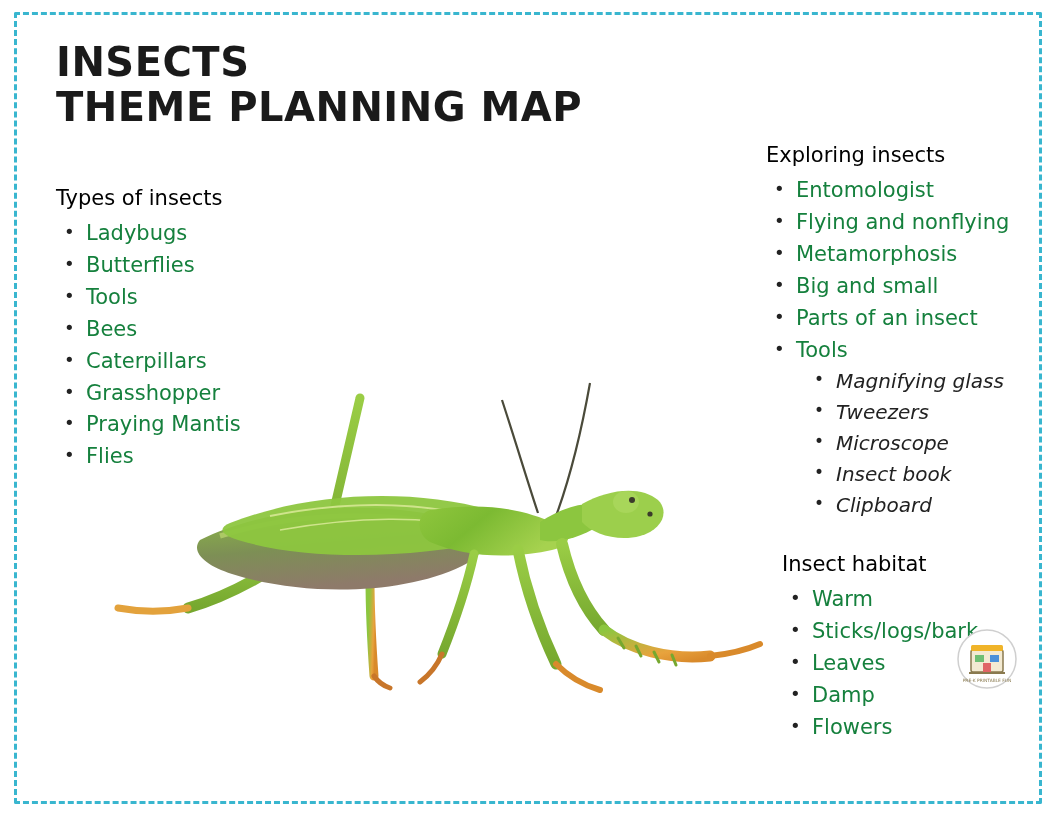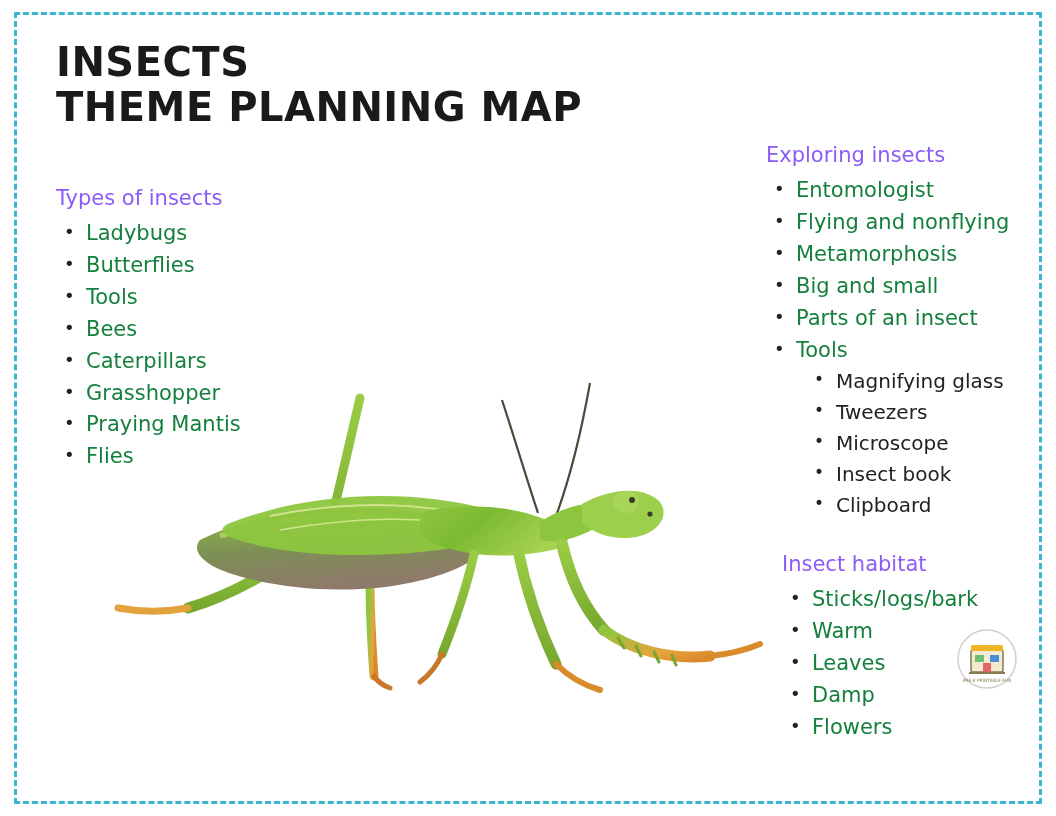--- a/index.html
+++ b/index.html
@@ -56,21 +56,21 @@
     letter-spacing: 0.5px;
     color: #1a1a1a;
     line-height: 1.12;
     text-transform: uppercase;
   }
 
   
   .block { position: absolute; }
   .block-heading {
     font-size: 21px;
-    color: #8b5cf6;
+    color: #000000;
     margin-bottom: 8px;
     font-family: "DejaVu Sans", sans-serif;
   }
   ul.list {
     list-style: none;
     margin: 0;
     padding: 0;
   }
   ul.list li {
     position: relative;
@@ -91,20 +91,21 @@
     list-style: none;
     margin: 0;
     padding: 0;
   }
   ul.sublist li {
     position: relative;
     font-size: 20px;
     color: #222222;
     line-height: 1.55;
     padding-left: 70px;
+    font-style: italic;
   }
   ul.sublist li:before {
     content: "\2022";
     position: absolute;
     left: 48px;
     top: 0;
     font-size: 17px;
     color: #222222;
   }
 
@@ -172,22 +173,22 @@
       <li>Tweezers</li>
       <li>Microscope</li>
       <li>Insect book</li>
       <li>Clipboard</li>
     </ul>
   </div>
 
   <div class="block" id="habitat-block">
     <div class="block-heading">Insect habitat</div>
     <ul class="list">
+      <li>Warm</li>
       <li>Sticks/logs/bark</li>
-      <li>Warm</li>
       <li>Leaves</li>
       <li>Damp</li>
       <li>Flowers</li>
     </ul>
   </div>
 
   <div class="mantis">
     <svg width="700" height="420" viewBox="0 0 700 420" xmlns="http://www.w3.org/2000/svg" aria-hidden="true">
       <defs>
         <linearGradient id="bodyGrad" x1="0" y1="0" x2="1" y2="0.4">

